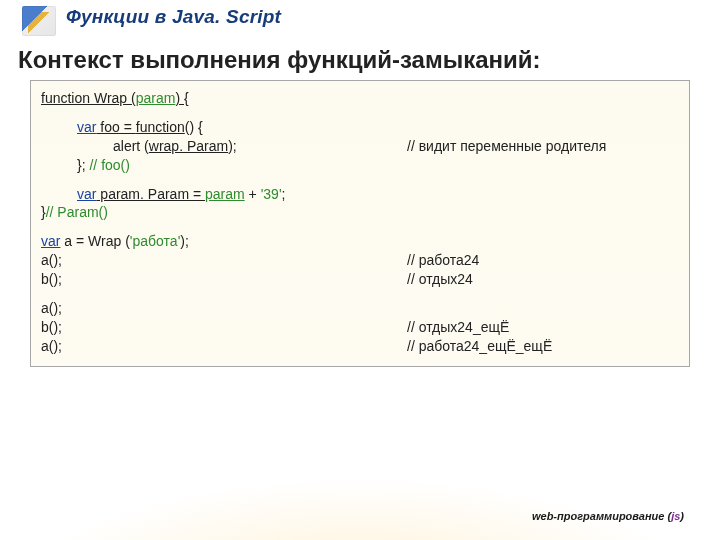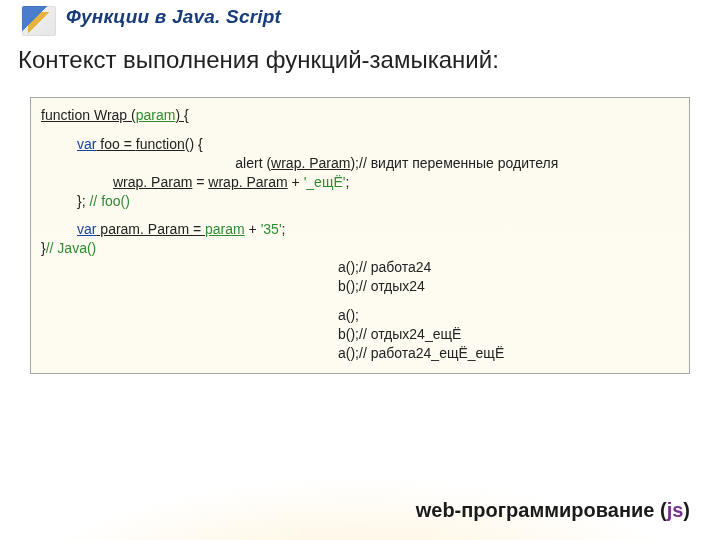--- a/index.html
+++ b/index.html
@@ -38,22 +38,22 @@
   .title {
     font-weight: 900;
     font-style: italic;
     font-size: 19px;
     color: #173c7a;
     letter-spacing: 0.2px;
   }
   .heading {
     font-size: 24px;
     color: #222;
-    padding: 8px 18px 23px 18px;
-    font-weight: 400;
+    padding: 8px 18px 6px 18px;
+    font-weight: 700;
   }
   .codebox {
     margin: 0 30px;
     border: 1px solid #a7a7a7;
     background: linear-gradient(#fdfbef, #fefcf2);
     padding: 8px 27px 10px 10px;
     font-family: Arial, sans-serif;
     font-size: 14px;
     line-height: 1.35;
     color: #222;
@@ -65,28 +65,29 @@
     margin-top: 10px;
   }
   .kw { color: #1a43a0; } 
   .gr { color: #2e8b2e; } 
   .u { text-decoration: underline; }
   .in1 { padding-left: 36px; display:inline-block; }
   .in2 { padding-left: 72px; display:inline-block; }
   .col2 {
     display: flex;
   }
-  .col2 .left { width: 318px; white-space: pre; text-align: right; }
-  .col2 .right { white-space: pre; }
+  .col2 .left { width: 318px; white-space: pre; }
+  .col2 .right { white-space: pre; margin-left: 48px; }
   .footer {
     position: absolute;
-    right: 30px;
+    right: 36px;
     bottom: 18px;
+    font-style: italic;
     font-weight: 700;
-    font-size: 20px;
+    font-size: 11px;
     color: #1a1a1a;
   }
   .footer .p {
     color: #7a2f8f;
   }
 </style>
 </head>
 <body>
 
 <div class="header">
@@ -100,29 +101,29 @@
 
   <div class="row"><span class="u">function</span><span class="u"> Wrap (</span><span class="gr u">param</span><span class="u">) {</span></div>
 
   <div class="row grp"><span class="in1"></span><span class="kw u">var</span><span class="u"> foo = </span><span class="u">function</span><span>() {</span></div>
 
   <div class="col2">
     <div class="left"><span class="in2"></span><span>alert (</span><span class="u">wrap. Param</span><span>);</span></div>
     <div class="right">// видит переменные родителя</div>
   </div>
 
-  <div class="row"><span class="in2"></span><span class="u">wrap. Param</span><span> = </span><span class="u">wrap. Param</span><span> + </span><span class="gr">'_ещЁ'</span><span>;</span></div>
 
   <div class="row"><span class="in1"></span><span>}; </span><span class="gr">// foo()</span></div>
 
-  <div class="row grp"><span class="in1"></span><span class="kw u">var</span><span class="u"> param. Param = </span><span class="gr u">param</span><span> + </span><span class="gr">'35'</span><span>;</span></div>
+  <div class="row grp"><span class="in1"></span><span class="kw u">var</span><span class="u"> param. Param = </span><span class="gr u">param</span><span> + </span><span class="gr">'39'</span><span>;</span></div>
 
 
-  <div class="row"><span>}</span><span class="gr">// Java()</span></div>
+  <div class="row"><span>}</span><span class="gr">// Param()</span></div>
 
+  <div class="row grp"><span class="kw u">var</span><span> a = Wrap (</span><span class="gr">'работа'</span><span>);</span></div>
   <div class="col2">
     <div class="left"><span>a();</span></div>
     <div class="right">// работа24</div>
   </div>
 
   <div class="col2">
     <div class="left"><span>b();</span></div>
     <div class="right">// отдых24</div>
   </div>
 

